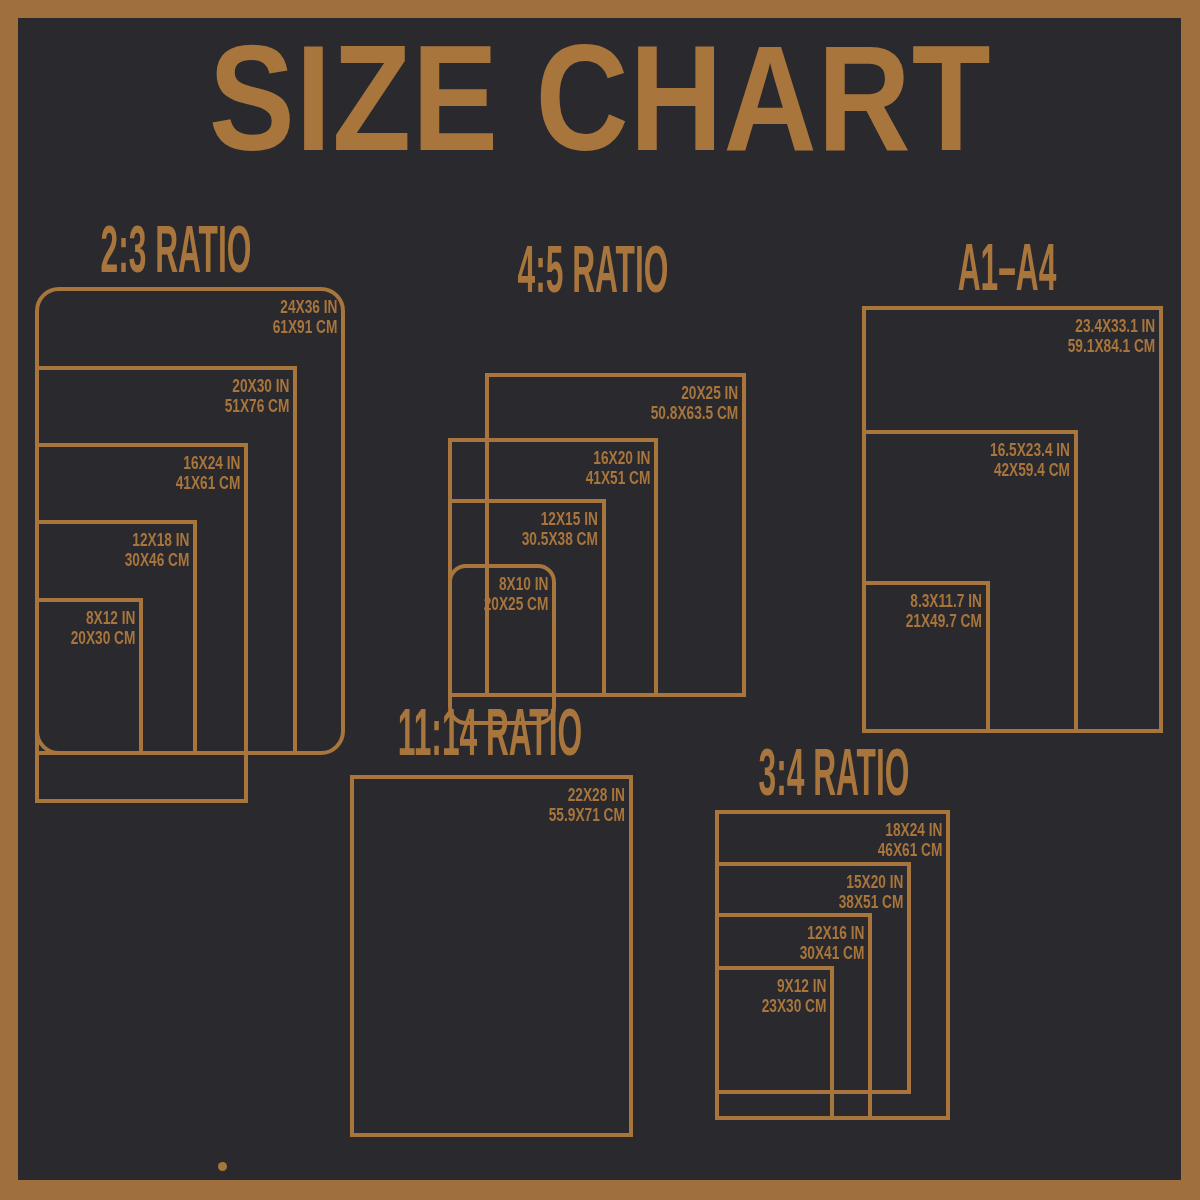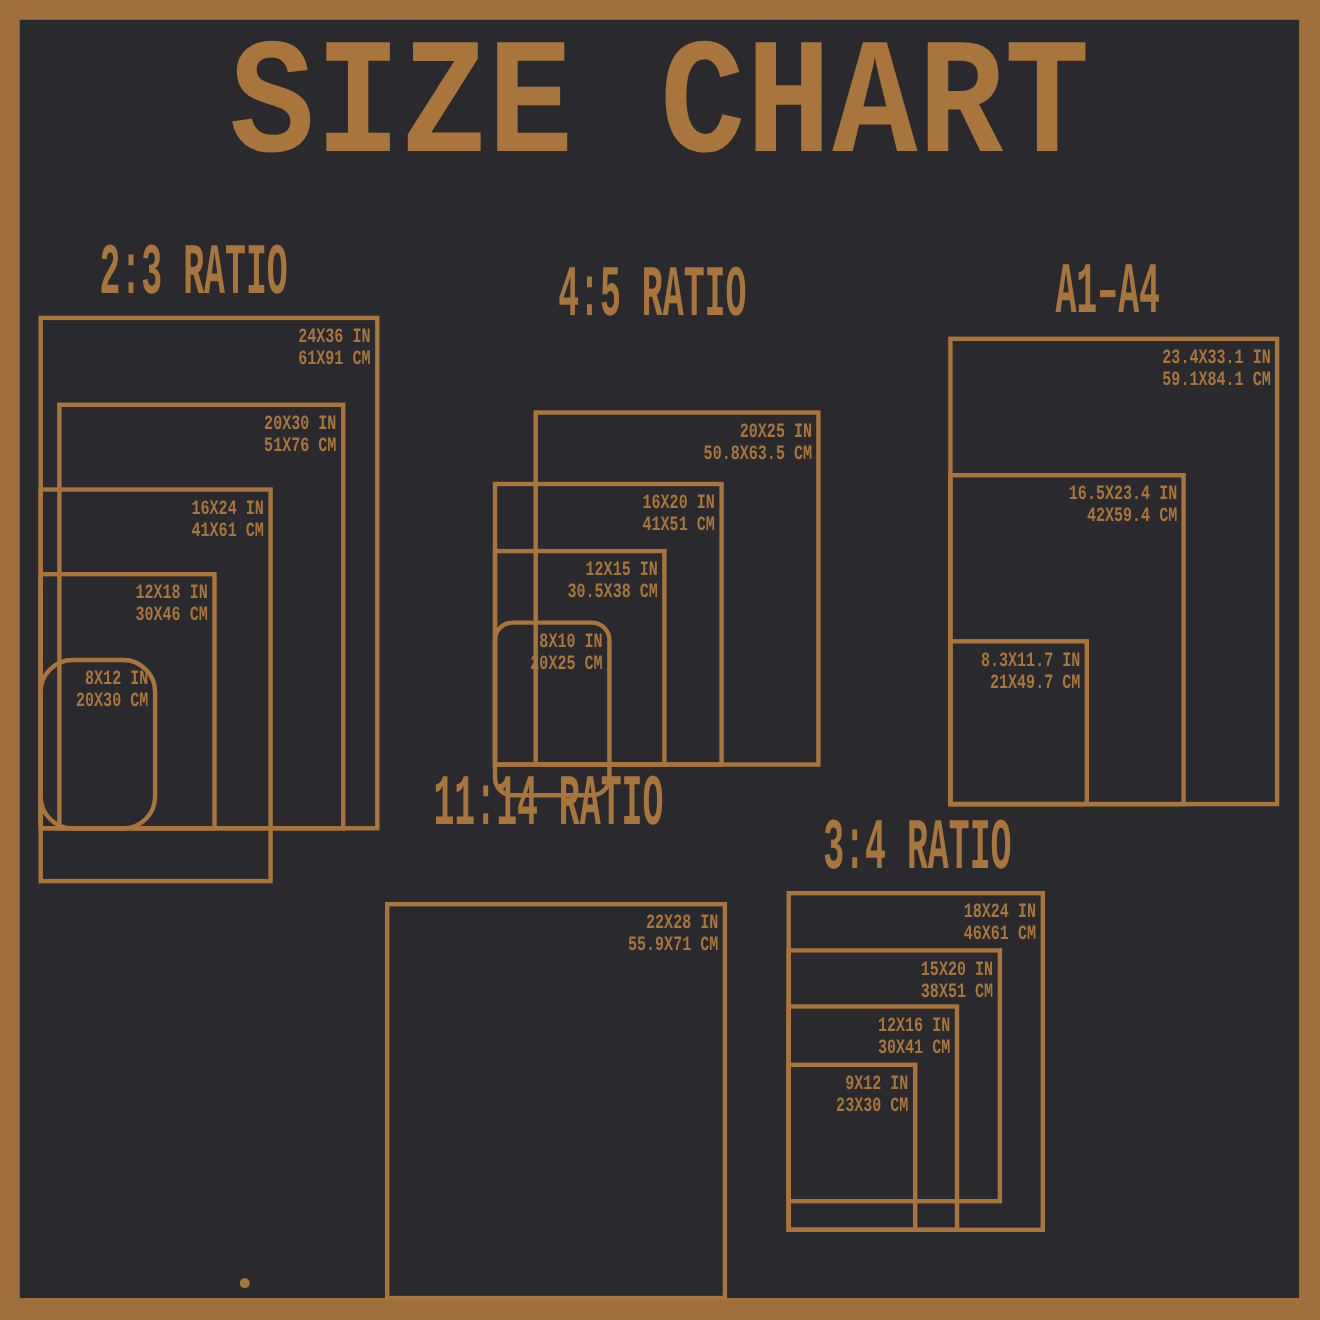--- a/index.html
+++ b/index.html
@@ -6,21 +6,21 @@
     --frame:#9f6f3d;
     --accent:#a8753c;
     --bg:#2a292e;
   }
   html,body{margin:0;padding:0;background:#000;}
   .canvas{
     position:relative;
     width:1200px;height:1200px;
     background:var(--frame);
     overflow:hidden;
-    font-family:Liberation Mono, monospace;
+    font-family:Liberation Sans, sans-serif;
   }
   .inner{
     position:absolute;left:18px;top:18px;width:1163px;height:1162px;
     background:var(--bg);
   }
   .main-title{
     position:absolute;left:0;top:23px;width:1200px;
     text-align:center;
     font-size:150px;line-height:150px;font-weight:bold;
     color:var(--accent);
@@ -62,45 +62,45 @@
 </head>
 <body>
 
 <div class="canvas">
   <div class="inner"></div>
 
   <div class="main-title">SIZE CHART</div>
 
   <div class="group-title" style="left:-24px;top:216px;">2:3 RATIO</div>
 
-  <div class="rect" style="left:35px;top:287px;width:310px;height:468px;">
+  <div class="rect" style="left:35px;top:287px;width:310px;height:468px;border-radius:24px;">
     <div class="rect-label">
       <div>24X36 IN</div>
       <div>61X91 CM</div>
     </div>
   </div>
-  <div class="rect" style="left:52px;top:366px;width:262px;height:389px;">
+  <div class="rect" style="left:35px;top:366px;width:262px;height:389px;">
     <div class="rect-label">
       <div>20X30 IN</div>
       <div>51X76 CM</div>
     </div>
   </div>
   <div class="rect" style="left:35px;top:443px;width:213px;height:360px;">
     <div class="rect-label">
       <div>16X24 IN</div>
       <div>41X61 CM</div>
     </div>
   </div>
   <div class="rect" style="left:35px;top:520px;width:162px;height:235px;">
     <div class="rect-label">
       <div>12X18 IN</div>
       <div>30X46 CM</div>
     </div>
   </div>
-  <div class="rect" style="left:35px;top:598px;width:108px;height:157px;border-radius:31px;">
+  <div class="rect" style="left:35px;top:598px;width:108px;height:157px;">
     <div class="rect-label">
       <div>8X12 IN</div>
       <div>20X30 CM</div>
     </div>
   </div>
 
   <div class="group-title" style="left:393px;top:236px;">4:5 RATIO</div>
 
   <div class="rect" style="left:448px;top:373px;width:261px;height:324px;margin-left:37px;">
     <div class="rect-label">
@@ -143,21 +143,21 @@
   </div>
   <div class="rect" style="left:862px;top:581px;width:128px;height:152px;">
     <div class="rect-label">
       <div>8.3X11.7 IN</div>
       <div>21X49.7 CM</div>
     </div>
   </div>
 
   <div class="group-title" style="left:290px;top:699px;">11:14 RATIO</div>
 
-  <div class="rect" style="left:350px;top:775px;width:311px;height:362px;margin-top:45px;">
+  <div class="rect" style="left:350px;top:775px;width:283px;height:362px;">
     <div class="rect-label">
       <div>22X28 IN</div>
       <div>55.9X71 CM</div>
     </div>
   </div>
 
   <div class="group-title" style="left:634px;top:739px;">3:4 RATIO</div>
 
   <div class="rect" style="left:715px;top:810px;width:235px;height:310px;">
     <div class="rect-label">

